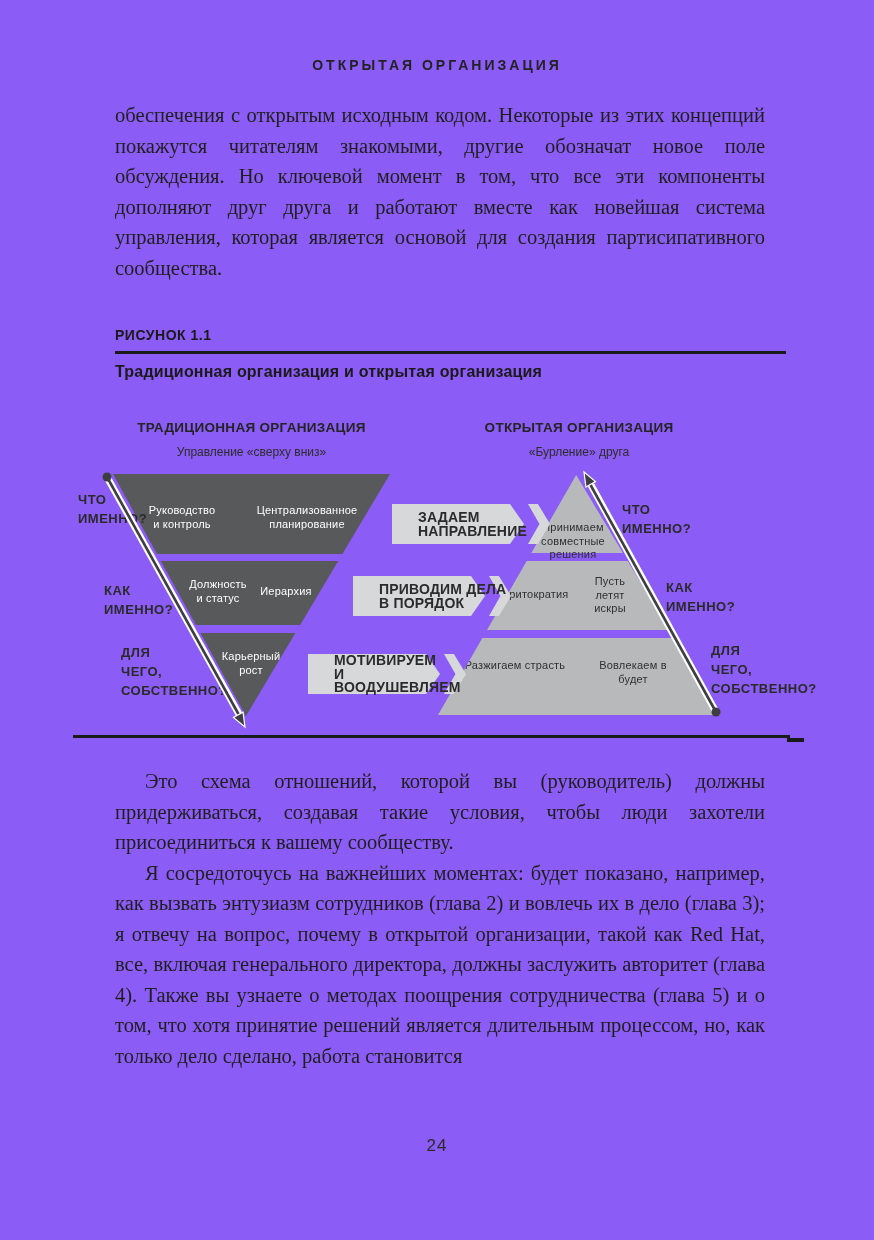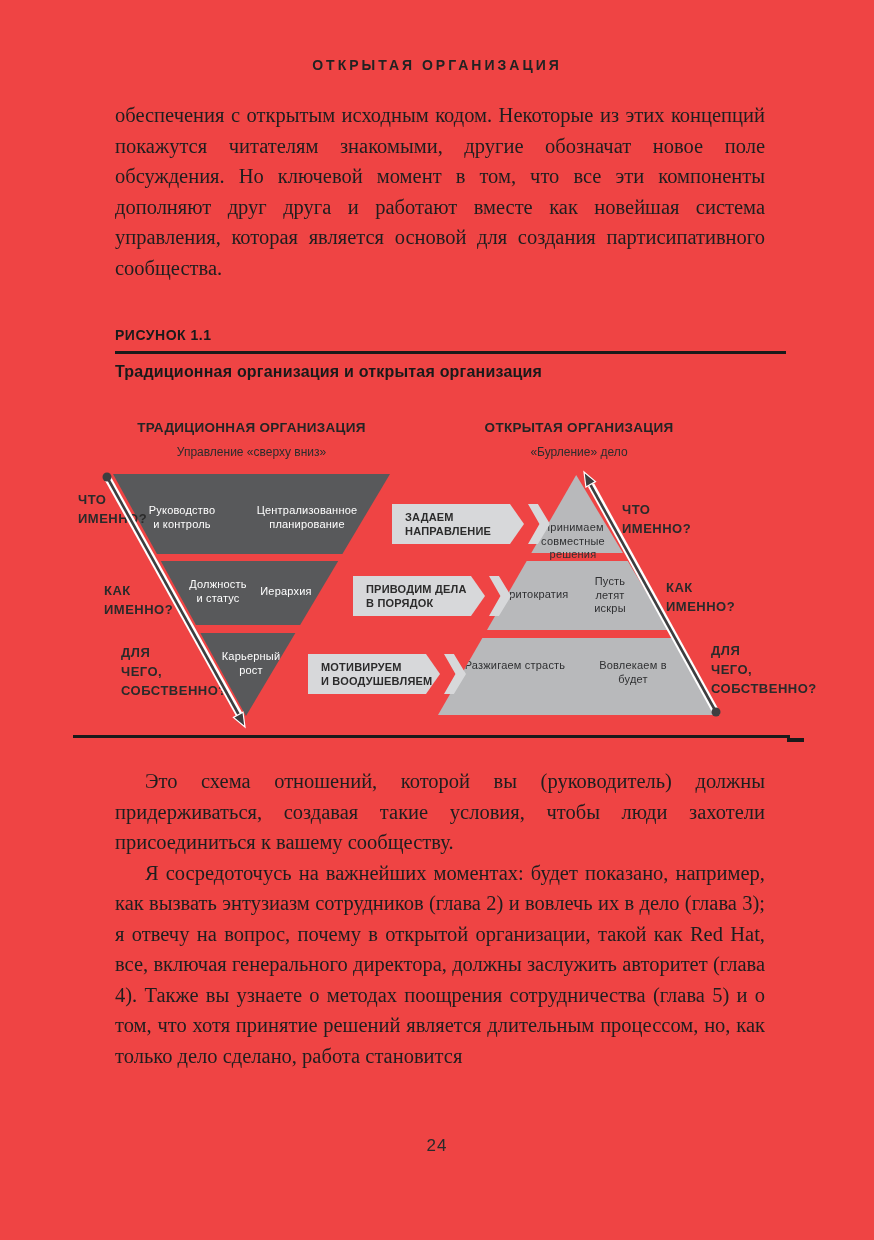--- a/index.html
+++ b/index.html
@@ -5,21 +5,21 @@
   :root{
     --c-trad:#58595b;
     --c-open:#b8b9bb;
     --c-ribbon:#d7d8da;
     --c-arrow:#3d3e40;
     --c-text:#1e1e1e;
   }
   html,body{margin:0;padding:0;background:#ffffff;}
   .page{
     position:relative;width:874px;height:1240px;margin:0 auto;
-    background:#ef4444;overflow:hidden;
+    background:#8b5cf6;overflow:hidden;
     font-family:"Liberation Sans",sans-serif;color:var(--c-text);
   }
   .pre{white-space:pre-line;}
   
   .running-head{
     position:absolute;top:57px;left:0;width:100%;text-align:center;
     font-size:14px;font-weight:700;letter-spacing:3px;color:#222;
   }
   
   .body-text{
@@ -67,22 +67,22 @@
     position:absolute;left:0;top:0;width:132px;height:100%;
     background:var(--c-ribbon);
     clip-path:polygon(0 0,calc(100% - 14px) 0,100% 50%,calc(100% - 14px) 100%,0 100%);
   }
   .ribbon-chevron{
     position:absolute;left:136px;top:0;width:22px;height:100%;
     background:var(--c-ribbon);
     clip-path:polygon(0 0,45% 0,100% 50%,45% 100%,0 100%,52% 50%);
   }
   .ribbon-label{
-    position:absolute;left:13px;top:50%;transform:translateY(-50%);
-    font-size:11px;font-weight:700;line-height:13.5px;letter-spacing:.2px;color:#2b2b2b;
+    position:absolute;left:26px;top:50%;transform:translateY(-50%);
+    font-size:14px;font-weight:700;line-height:13.5px;letter-spacing:.2px;color:#2b2b2b;
   }
   .r1{left:392px;top:504px;}
   .r2{left:353px;top:576px;}
   .r3{left:308px;top:654px;}
   
   .arrows{position:absolute;left:0;top:450px;width:874px;height:300px;z-index:2;}
   .halo{stroke:#ffffff;stroke-width:7;fill:none;}
   .shaft{stroke:var(--c-arrow);stroke-width:2.6;fill:none;}
   .head{fill:var(--c-arrow);stroke:#ffffff;stroke-width:1.2;}
   .dot{fill:var(--c-arrow);}
@@ -106,21 +106,21 @@
 
   <div class="figure-label">РИСУНОК 1.1</div>
   <div class="figure-top-rule"></div>
   <div class="figure-title">Традиционная организация и открытая организация</div>
 
   <div>
 
     <div class="col-head trad-head">ТРАДИЦИОННАЯ ОРГАНИЗАЦИЯ</div>
     <div class="col-sub trad-sub">Управление «сверху вниз»</div>
     <div class="col-head open-head">ОТКРЫТАЯ ОРГАНИЗАЦИЯ</div>
-    <div class="col-sub open-sub">«Бурление» дело</div>
+    <div class="col-sub open-sub">«Бурление» друга</div>
 
     <div class="pyramid pyramid-trad">
       <div class="band t-b1"></div>
       <div class="band t-b2"></div>
       <div class="band t-b3"></div>
       <div class="pyr-item pre" style="left:69px;top:30px;">Руководство
 и контроль</div>
       <div class="pyr-item pre" style="left:194px;top:30px;">Централизованное
 планирование</div>
       <div class="pyr-item pre" style="left:105px;top:104px;">Должность

